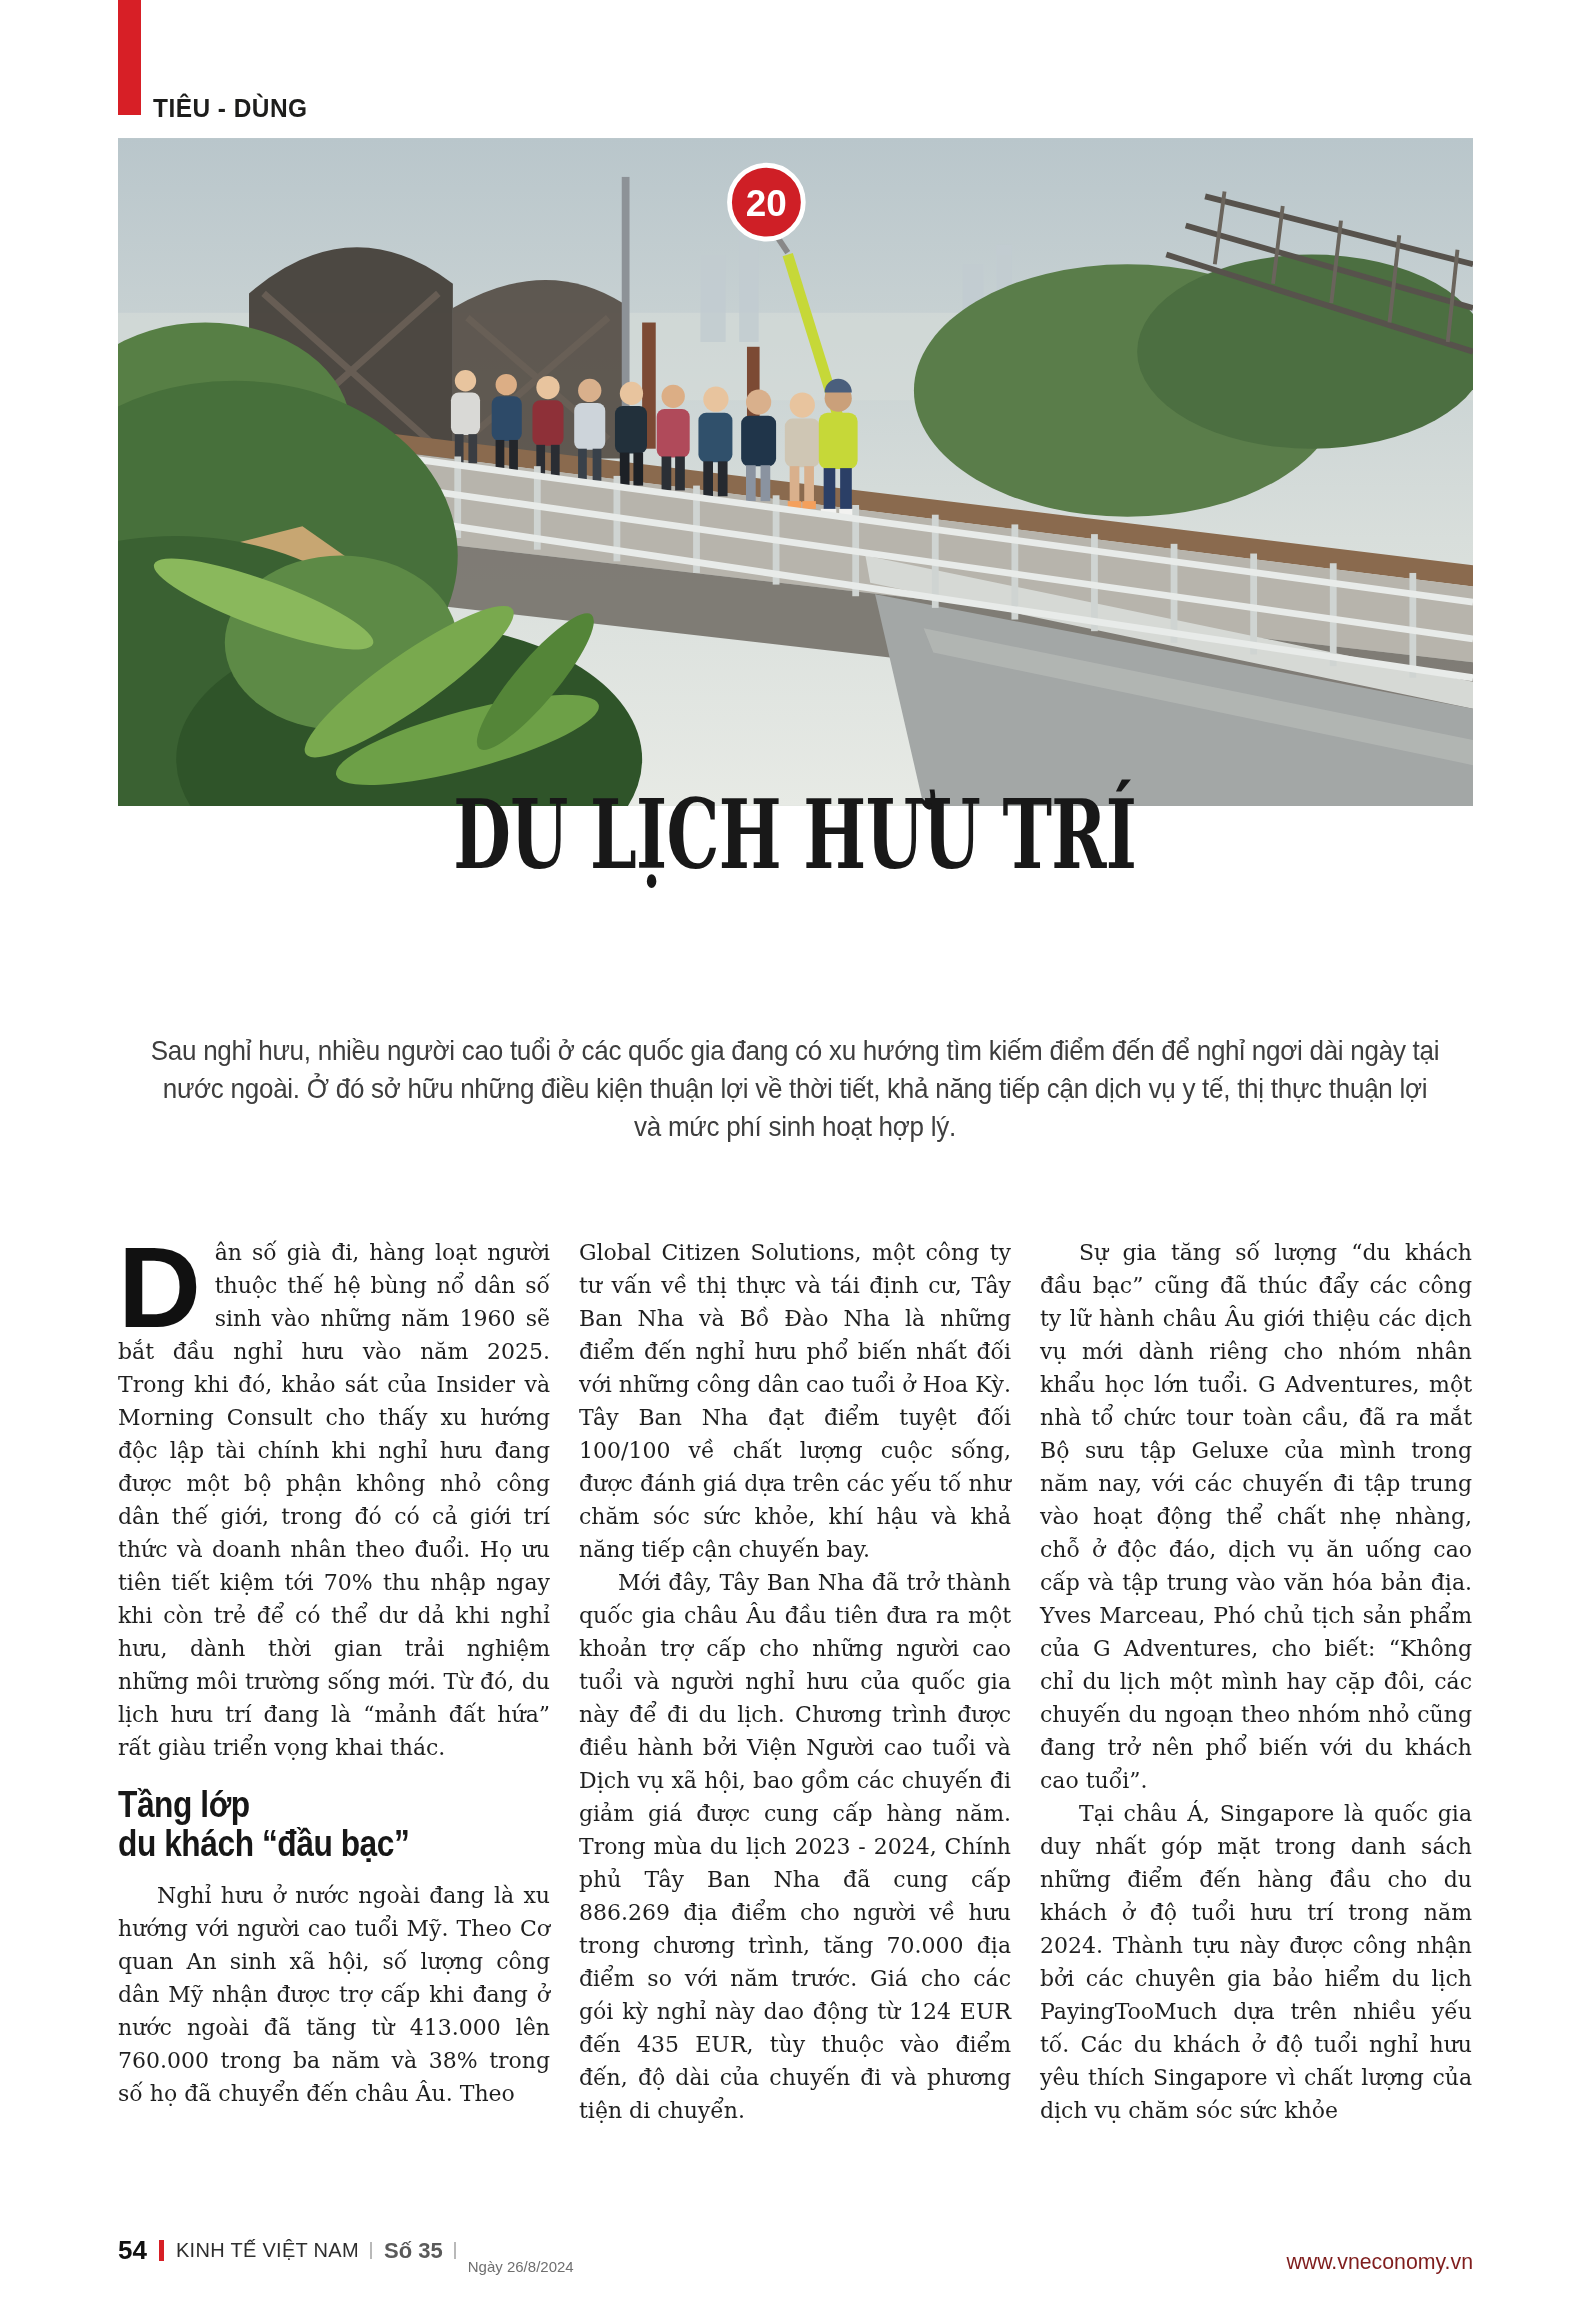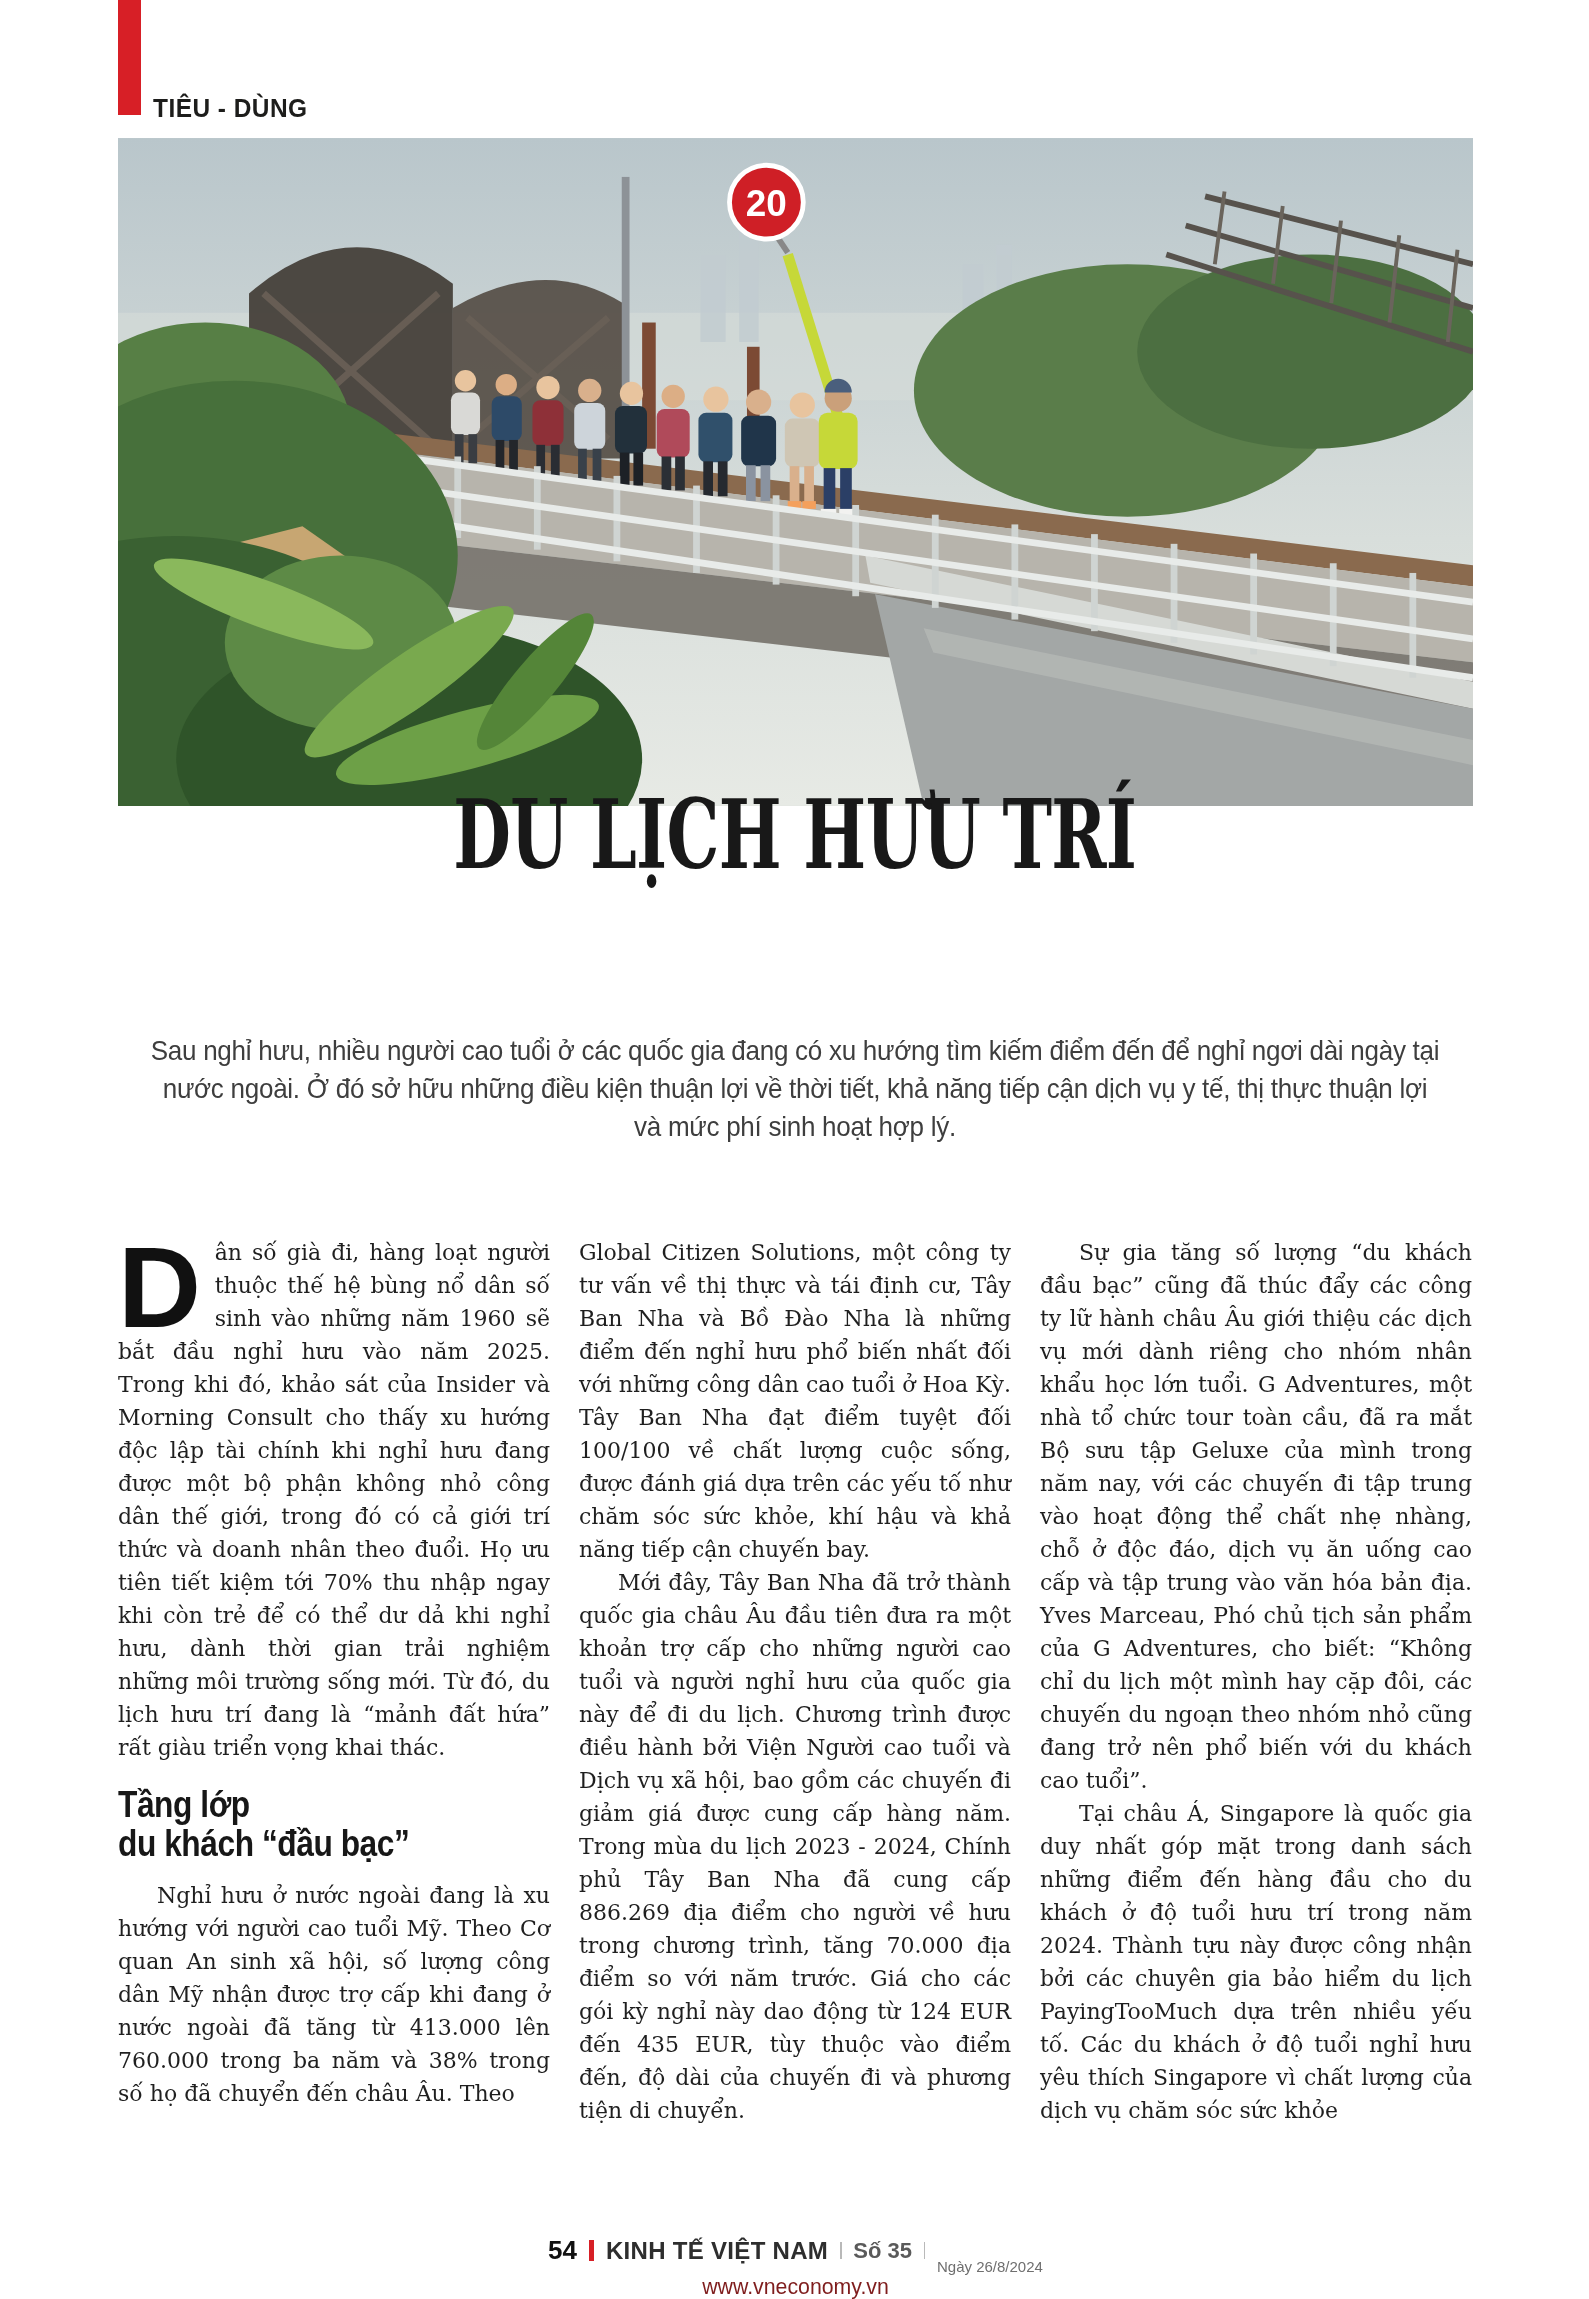--- a/index.html
+++ b/index.html
@@ -61,27 +61,27 @@
   .subhead { margin:21.3px 0 15.5px 0; line-height:39px; }
   .subhead-line {
     display:block; font-family:"Liberation Sans", sans-serif; font-weight:700;
     font-size:36px; color:#171717; transform:scaleX(.88); transform-origin:left;
     letter-spacing:-0.5px; white-space:nowrap;
   }
 
   
   .footer {
     position:absolute; left:118px; top:2226px; width:1355px;
-    display:flex; justify-content:space-between; align-items:center;flex-direction:column;
+    display:flex; justify-content:space-between; align-items:flex-end;
   }
   .footer-left { display:flex; align-items:center; gap:11.6px; }
   .pageno { font-size:26px; font-weight:700; color:#111; }
   .fsep { display:inline-block; width:1.9px; height:17.5px; background:#b9b9b9; }
   .fsep.red { width:5.8px; height:21.3px; background:#d71f26; }
-  .mag { font-size:24px; font-weight:700; color:#2e2e2e; letter-spacing:0.3px; }
+  .mag { font-size:20px; font-weight:400; color:#2e2e2e; letter-spacing:0.3px; }
   .issue { font-size:22px; font-weight:700; color:#5a5a5a; }
   .fdate { font-size:15px; color:#6f6f6f;margin-top:32px; }
   .website { font-size:21.3px; color:#7f1d1d; }
 </style>
 </head>
 <body>
 
 <div class="page">
 
   <div class="kicker-bar"></div>

